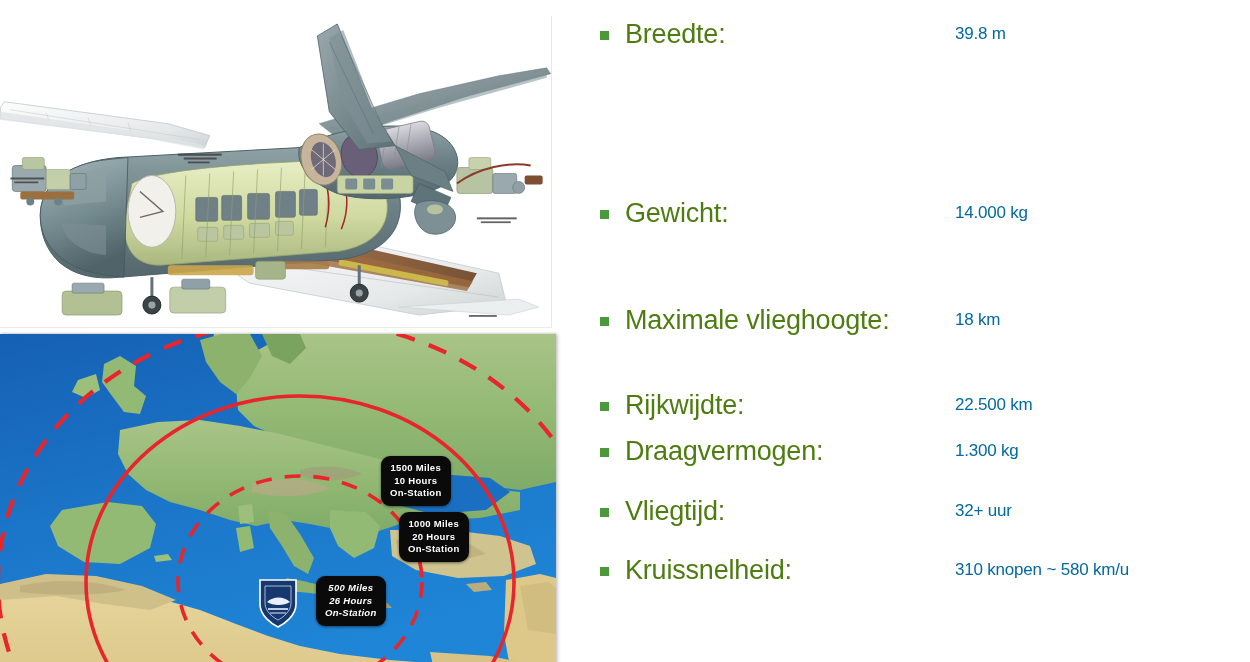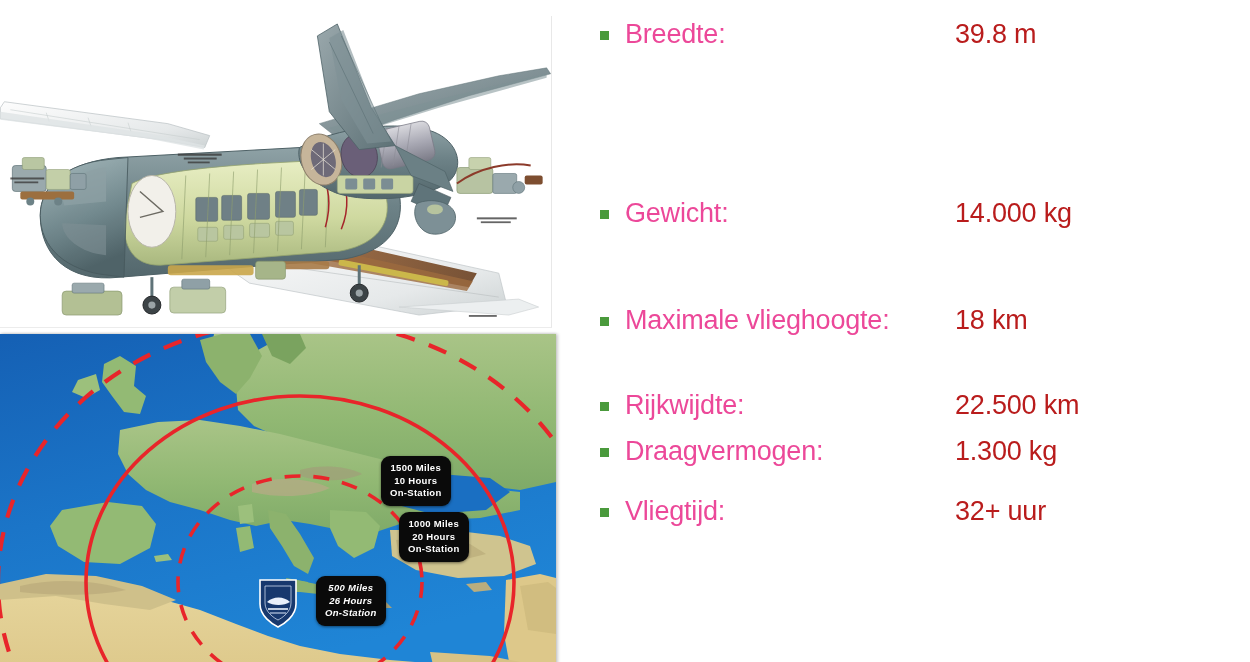--- a/index.html
+++ b/index.html
@@ -54,27 +54,27 @@
   }
   .spec-row {
     position:absolute; left:0; height:40px;
     display:flex; align-items:center;
   }
   .spec-bullet {
     width:9px; height:9px; background:#4a9a3c;
     flex:0 0 auto; margin-right:16px; margin-top:2px;
   }
   .spec-label {
-    font-size:27px; color:#ec4899; white-space:nowrap;
+    font-size:27px; color:#4d7c0f; white-space:nowrap;
     font-family:"Liberation Sans", sans-serif;
     letter-spacing:-.2px;
   }
   .spec-value {
     position:absolute; left:355px;
-    font-size:27px; color:#b91c1c; white-space:nowrap;
+    font-size:17px; color:#0369a1; white-space:nowrap;
     font-family:"Liberation Sans", sans-serif;
     letter-spacing:-.2px;
   }
   .spec-row.is-spacer { height:40px; }
 </style>
 </head>
 <body>
 
 <div id="slide">
 
@@ -423,15 +423,20 @@
       <span class="spec-label">Draagvermogen:</span>
       <span class="spec-value">1.300 kg</span>
     </div>
 
     <div class="spec-row" style="top:491px;">
       <span class="spec-bullet"></span>
       <span class="spec-label">Vliegtijd:</span>
       <span class="spec-value">32+ uur</span>
     </div>
 
+    <div class="spec-row" style="top:550px;">
+      <span class="spec-bullet"></span>
+      <span class="spec-label">Kruissnelheid:</span>
+      <span class="spec-value">310 knopen ~ 580 km/u</span>
+    </div>
 
   </div>
 </div>
 
 </body></html>

